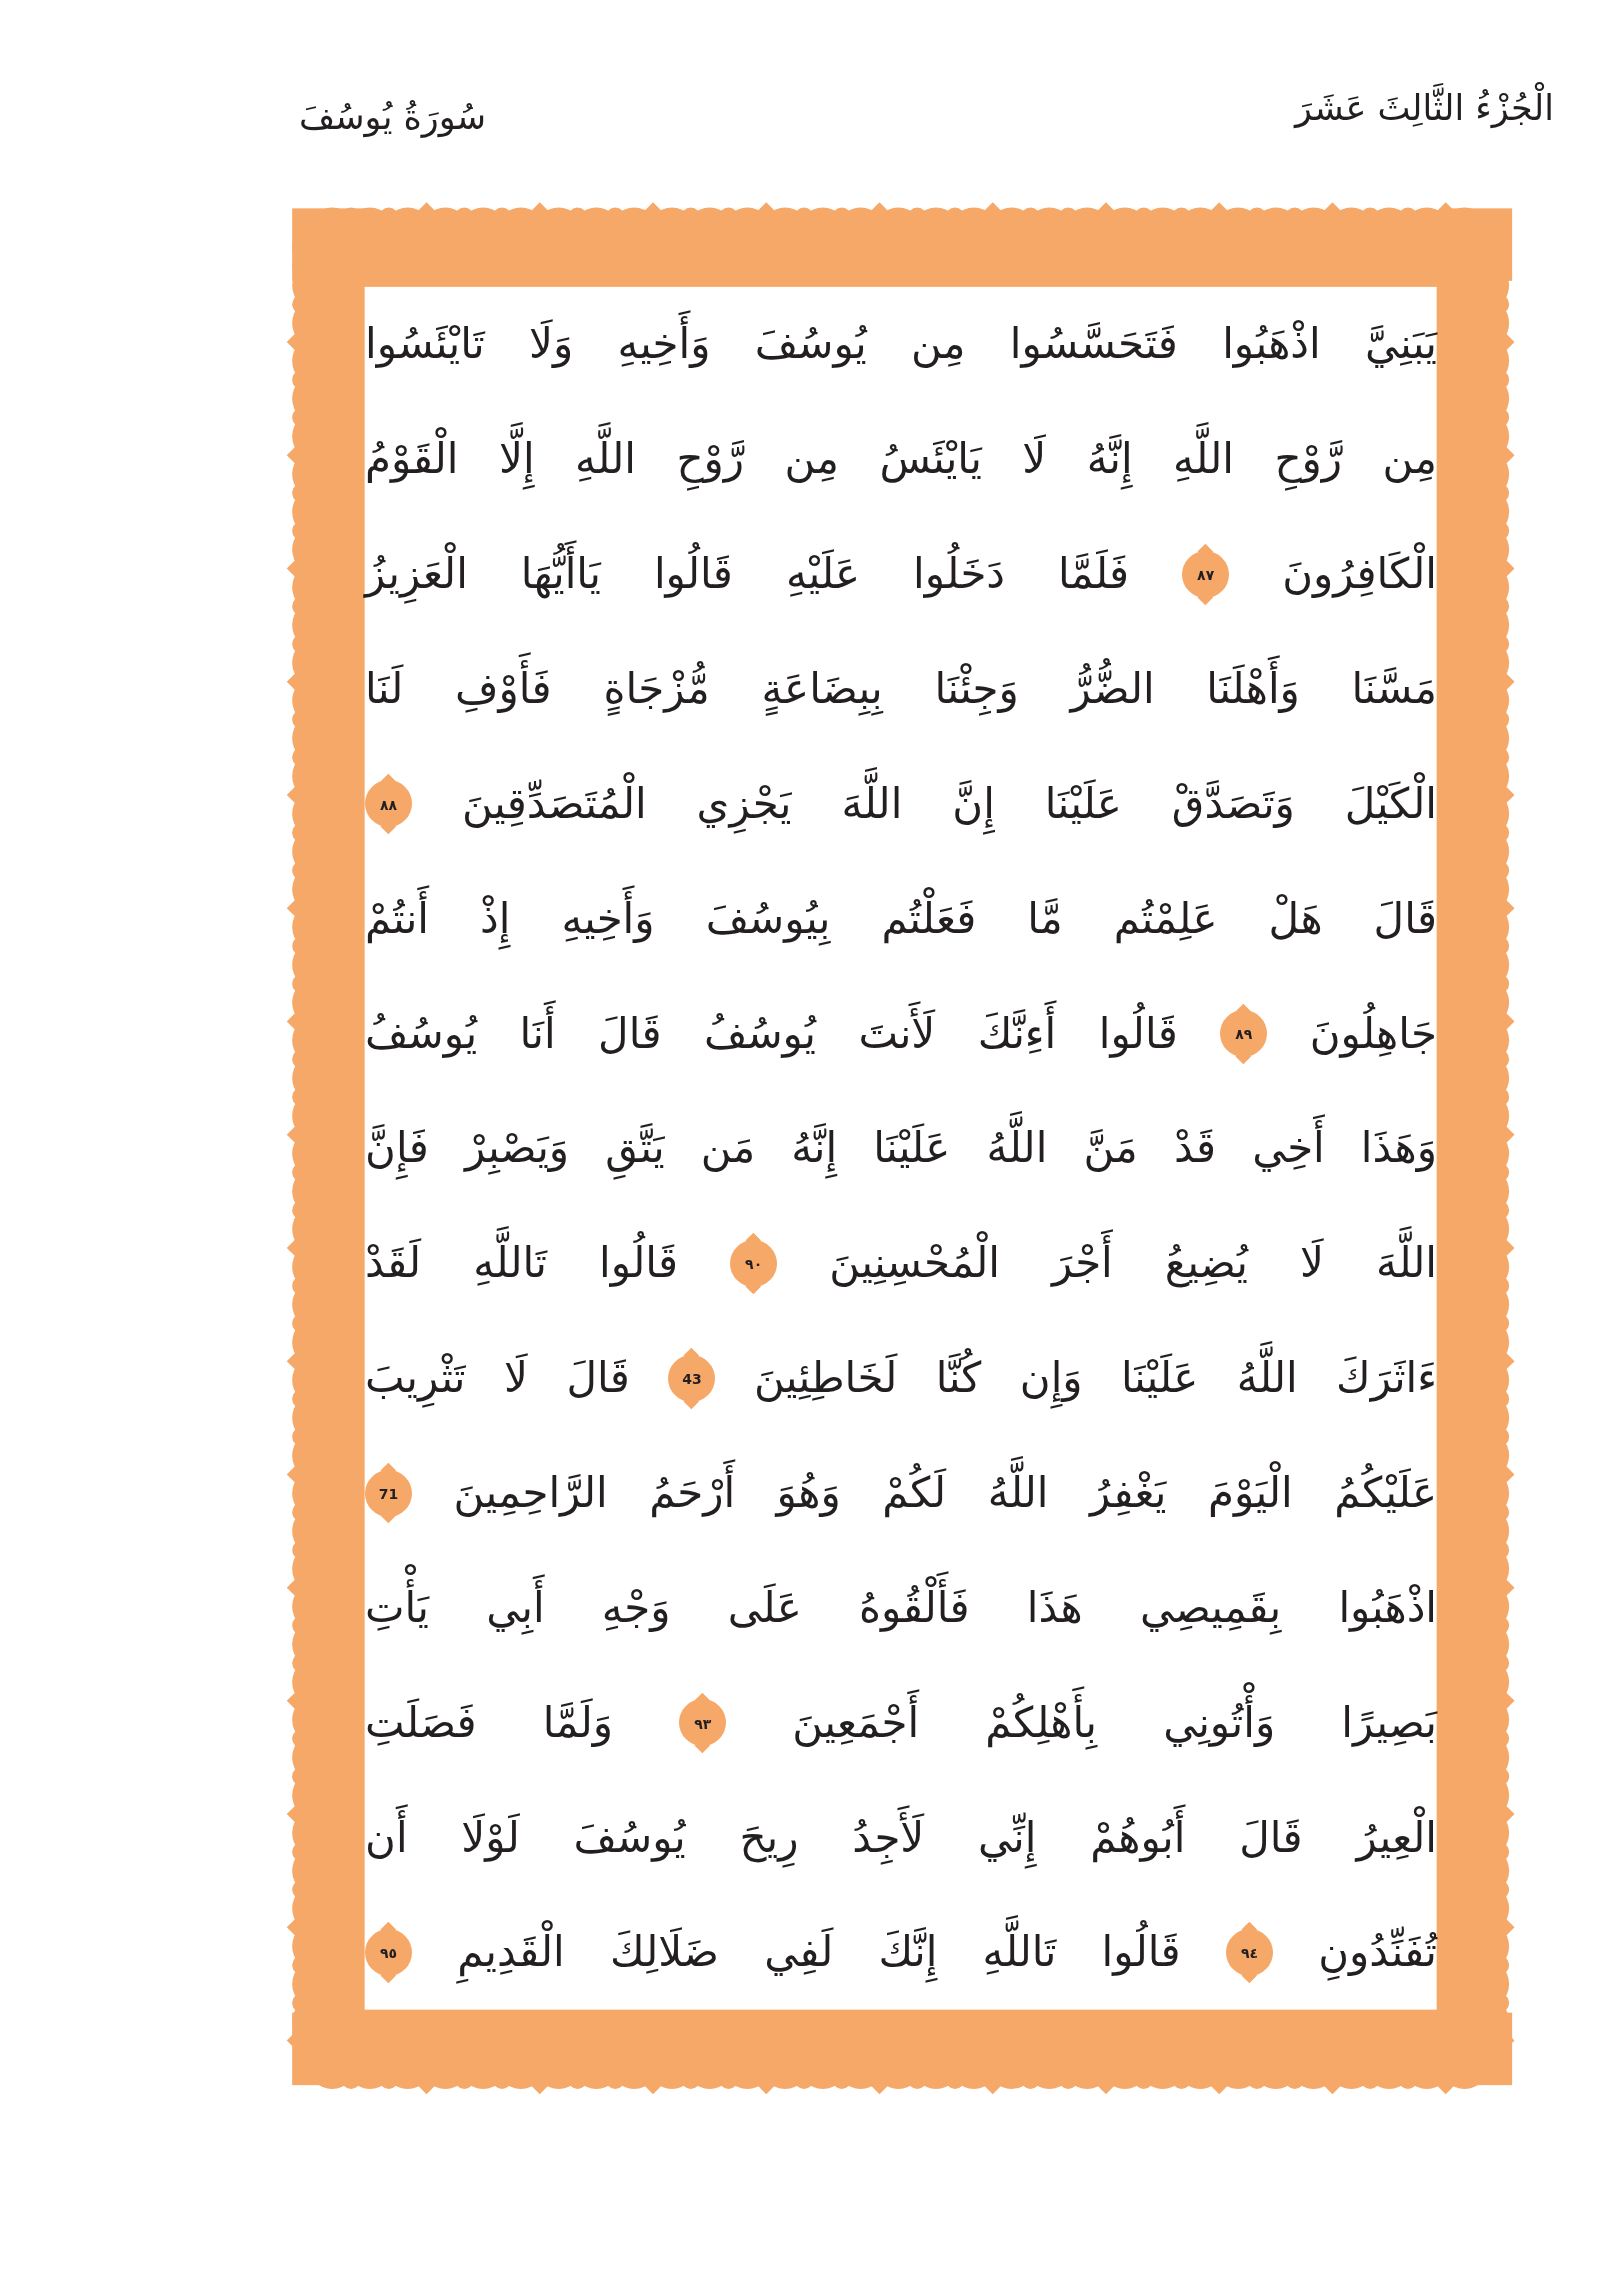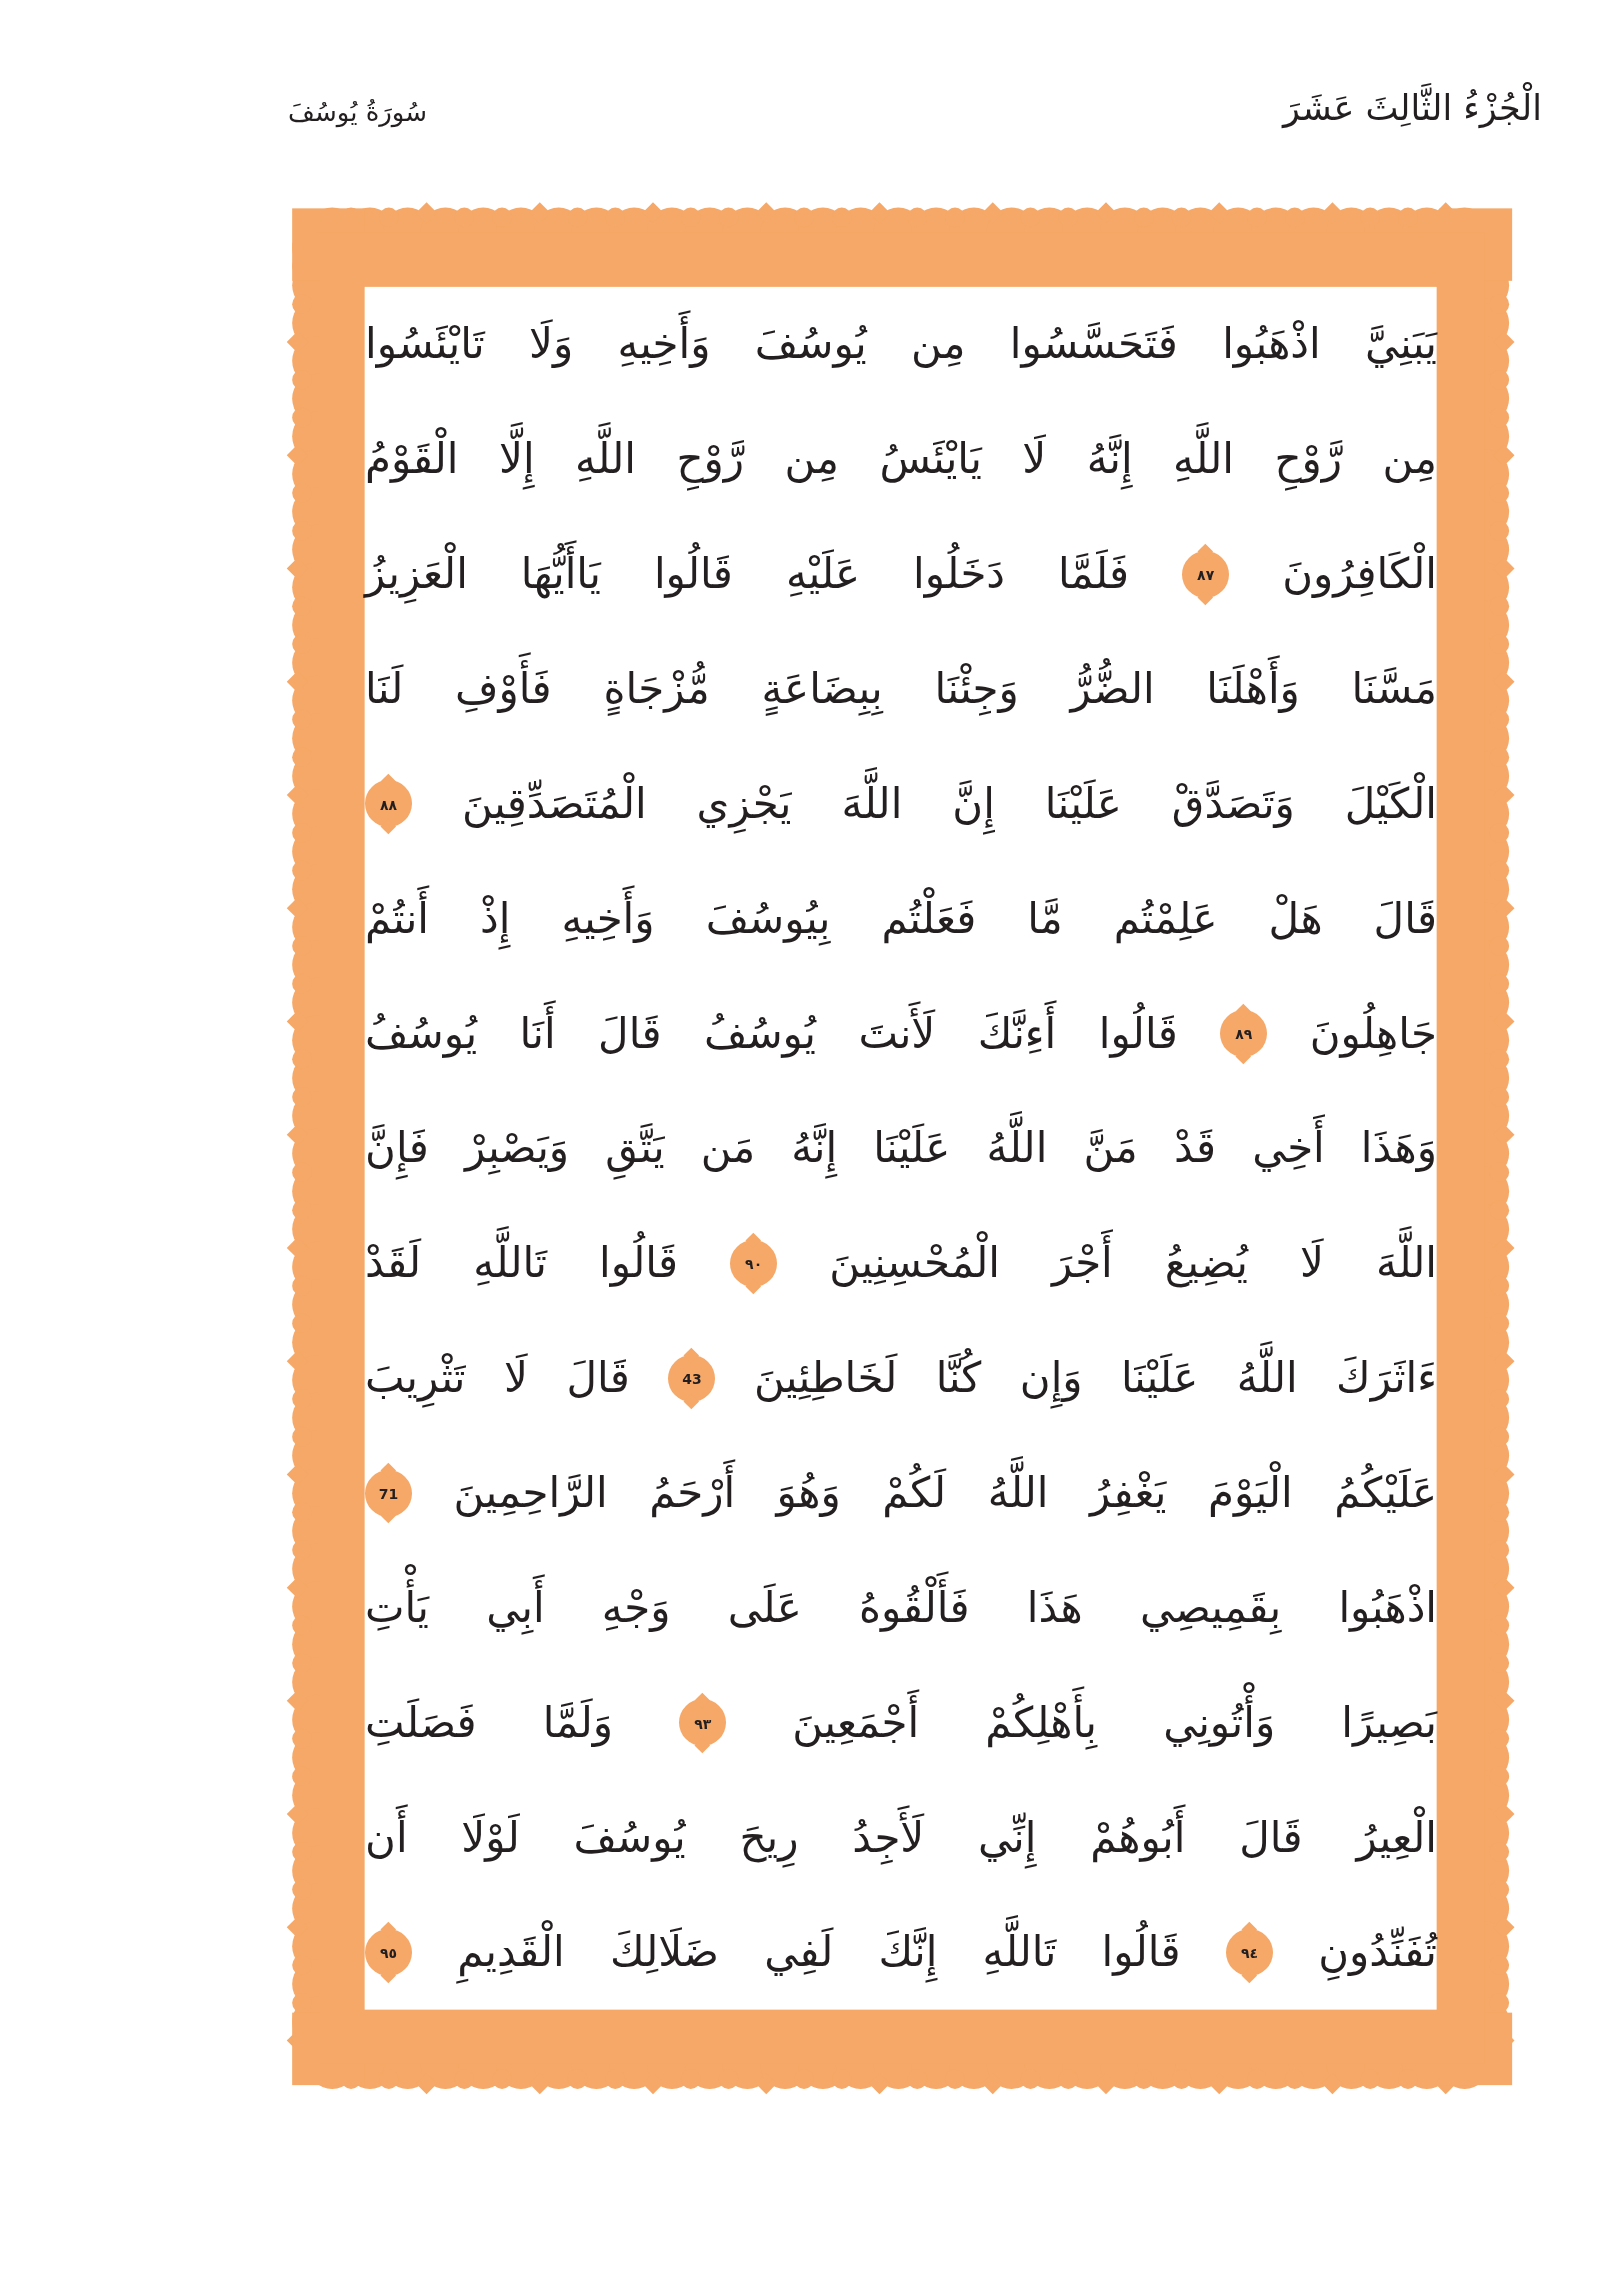--- a/index.html
+++ b/index.html
@@ -11,26 +11,26 @@
   body{
     width:1605px;height:2295px;
     background:var(--paper);
     font-family:"DejaVu Sans",sans-serif;
     color:var(--ink);
     overflow:hidden;
   }
   .page{position:relative;width:1605px;height:2295px;}
 
   .header-right{
-    position:absolute;top:88px;right:63px;
+    position:absolute;top:88px;right:51px;
     direction:rtl;font-size:35px;letter-spacing:0.8px;
   }
   .header-left{
-    position:absolute;top:97px;left:288px;
-    direction:rtl;font-size:26px;letter-spacing:0.8px;
+    position:absolute;top:97px;left:299px;
+    direction:rtl;font-size:35px;letter-spacing:0.8px;
   }
 
   #frame-svg{position:absolute;left:0;top:0;width:1605px;height:2295px;}
 
   .text-area{
     position:absolute;left:365px;top:287px;width:1072px;height:1723px;
     display:flex;flex-direction:column;direction:rtl;
   }
   .line{
     flex:1;display:flex;justify-content:space-between;align-items:center;

